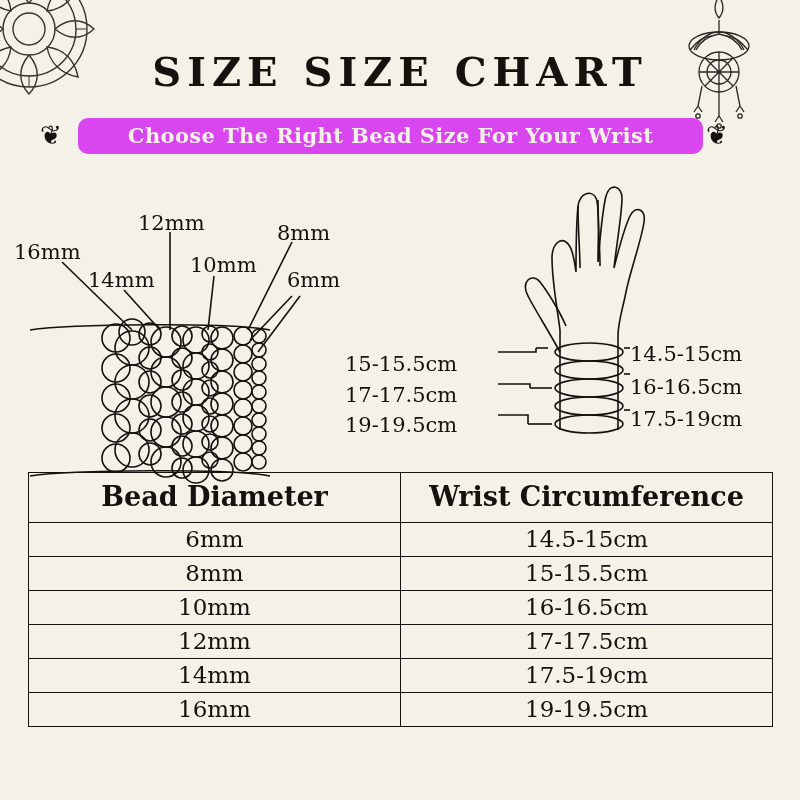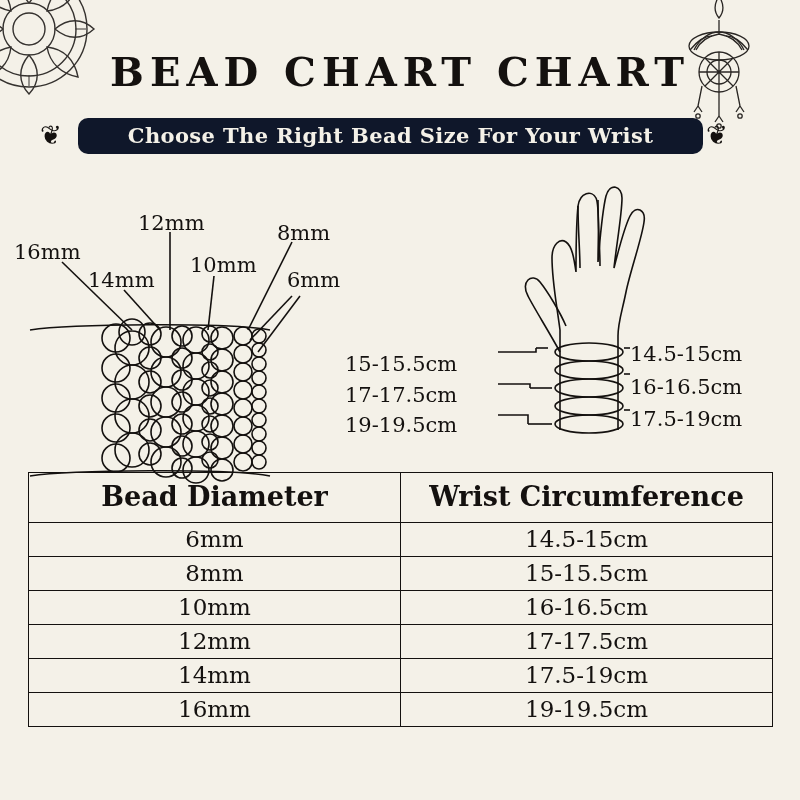--- a/index.html
+++ b/index.html
@@ -53,21 +53,21 @@
     left: 78px;
     width: 625px;
     height: 36px;
   }
   .subtitle {
     position: absolute;
     left: 0;
     top: 0;
     width: 625px;
     height: 36px;
-    background: #0f172a;
+    background: #d946ef;
     border-radius: 10px;
     color: #f4f1e8;
     font-size: 21px;
     line-height: 36px;
     text-align: center;
     letter-spacing: .4px;
     font-weight: 700;
     box-sizing: border-box;
   }
   .flourish {
@@ -162,21 +162,21 @@
       <circle cx="65" cy="78" r="12"></circle>
       <path d="M65 58 L65 98 M45 78 L85 78 M51 64 L79 92 M79 64 L51 92"></path>
       <path d="M48 92 L44 112 M65 98 L65 122 M82 92 L86 112"></path>
       <path d="M44 112 L40 118 M44 112 L48 118 M65 122 L61 128 M65 122 L69 128 M86 112 L82 118 M86 112 L90 118"></path>
       <circle cx="44" cy="122" r="2.2"></circle>
       <circle cx="65" cy="132" r="2.2"></circle>
       <circle cx="86" cy="122" r="2.2"></circle>
     </g>
   </svg>
 
-  <div class="title">BEAD CHART CHART</div>
+  <div class="title">SIZE SIZE CHART</div>
   <div class="flourish left">❦</div>
   <div class="flourish right">❦</div>
   <div class="subtitle-wrap">
     <div class="subtitle">Choose The Right Bead Size For Your Wrist</div>
   </div>
 
   <svg class="art" viewBox="0 0 800 800">
     <g stroke="#14110f" fill="none" stroke-width="1.6">
 
       <path d="M62 262 L132 330"></path>

